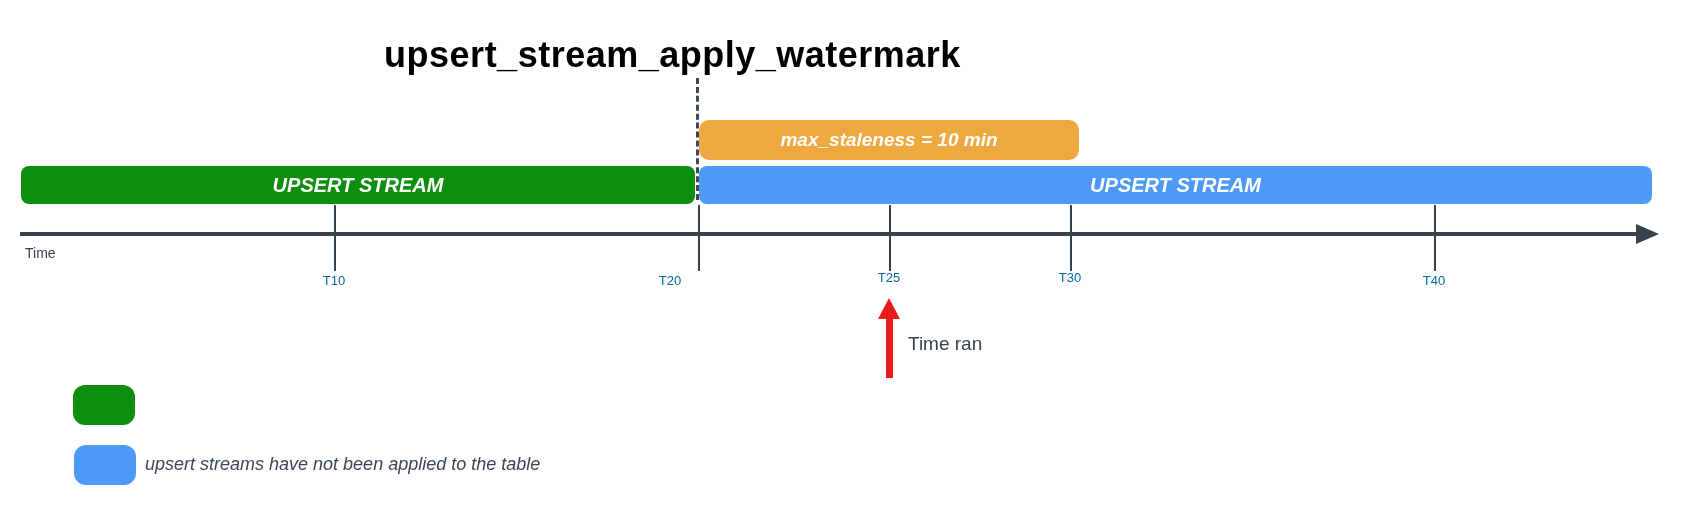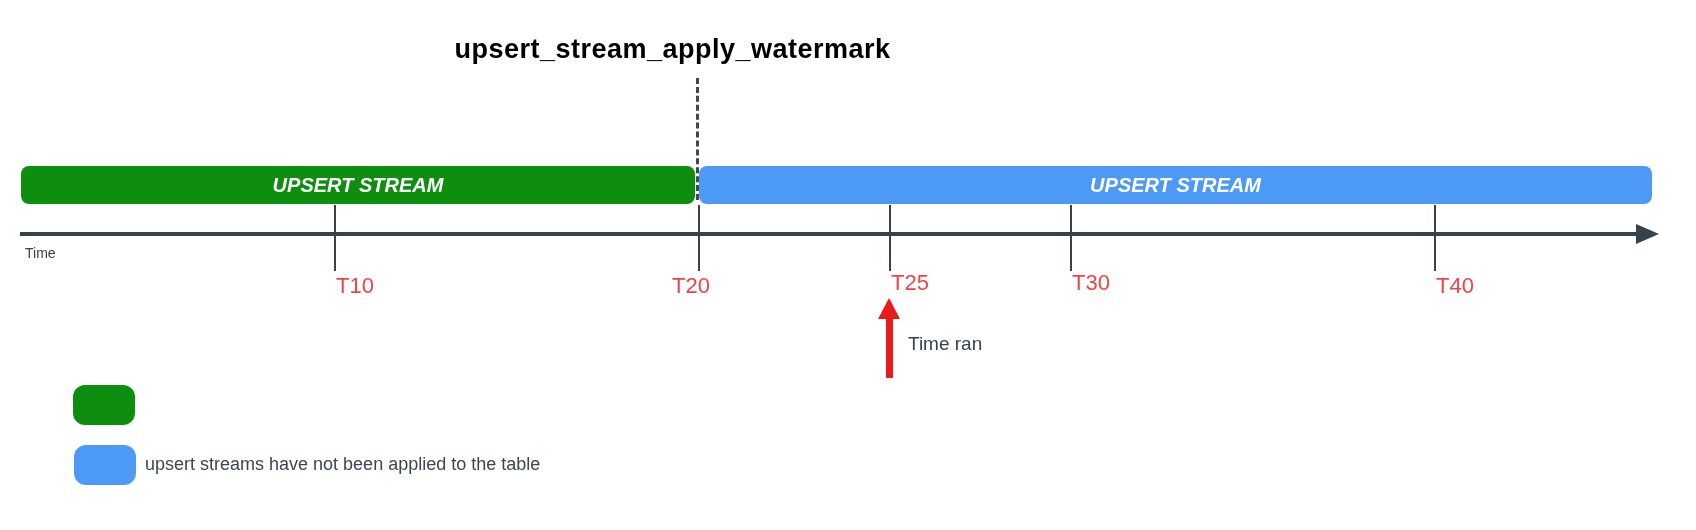--- a/index.html
+++ b/index.html
@@ -8,21 +8,21 @@
     position:relative;
     width:1696px;
     height:530px;
     background:#ffffff;
     overflow:hidden;
   }
   .title{
     position:absolute;
     left:0; top:34px; width:1345px;
     text-align:center;
-    font-size:27px;
+    font-size:36px;
     font-weight:bold;
     color:#000000;
     letter-spacing:0.5px;
   }
   .dashed-line{
     position:absolute;
     left:696px; top:78px;
     height:122px;
     width:0;
     border-left:3px dashed #3f4750;
@@ -75,23 +75,23 @@
     position:absolute;
     top:205px;
     width:2px; height:66px;
     background:#36424e;
   }
   .tick-label{
     position:absolute;
     top:273px;
     width:80px;
     margin-left:-40px;
-    text-align:right;
-    font-size:22px;
-    color:#ef4444;
+    text-align:center;
+    font-size:13px;
+    color:#0369a1;
   }
   .time-label{
     position:absolute;
     left:25px; top:245px;
     font-size:14px;
     color:#36424e;
   }
   .query-arrow-shaft{
     position:absolute;
     left:886px; top:316px;
@@ -119,31 +119,34 @@
   }
   .legend-swatch-green{ left:73px; top:385px; background:#0e8e0e; }
   .legend-swatch-blue{ left:74px; top:445px; background:#4c99f6; }
   .legend-label{
     position:absolute;
     left:145px;
     font-size:18px;
     color:#3b4754;
   }
   .legend-label-green{ top:395px; }
-  .legend-label-blue{ top:454px; }
+  .legend-label-blue{ top:454px;font-style:italic; }
 </style>
 </head>
 <body>
 
 <div class="canvas">
 
   <div class="title">upsert_stream_apply_watermark</div>
 
   <div class="dashed-line"></div>
 
+  <div class="bar bar-staleness">
+    <span>max_staleness = 10 min</span>
+  </div>
 
   <div class="bar bar-green">
     <span>UPSERT STREAM</span>
   </div>
 
   <div class="bar bar-blue">
     <span>UPSERT STREAM</span>
   </div>
 
   <div class="axis-line"></div>

